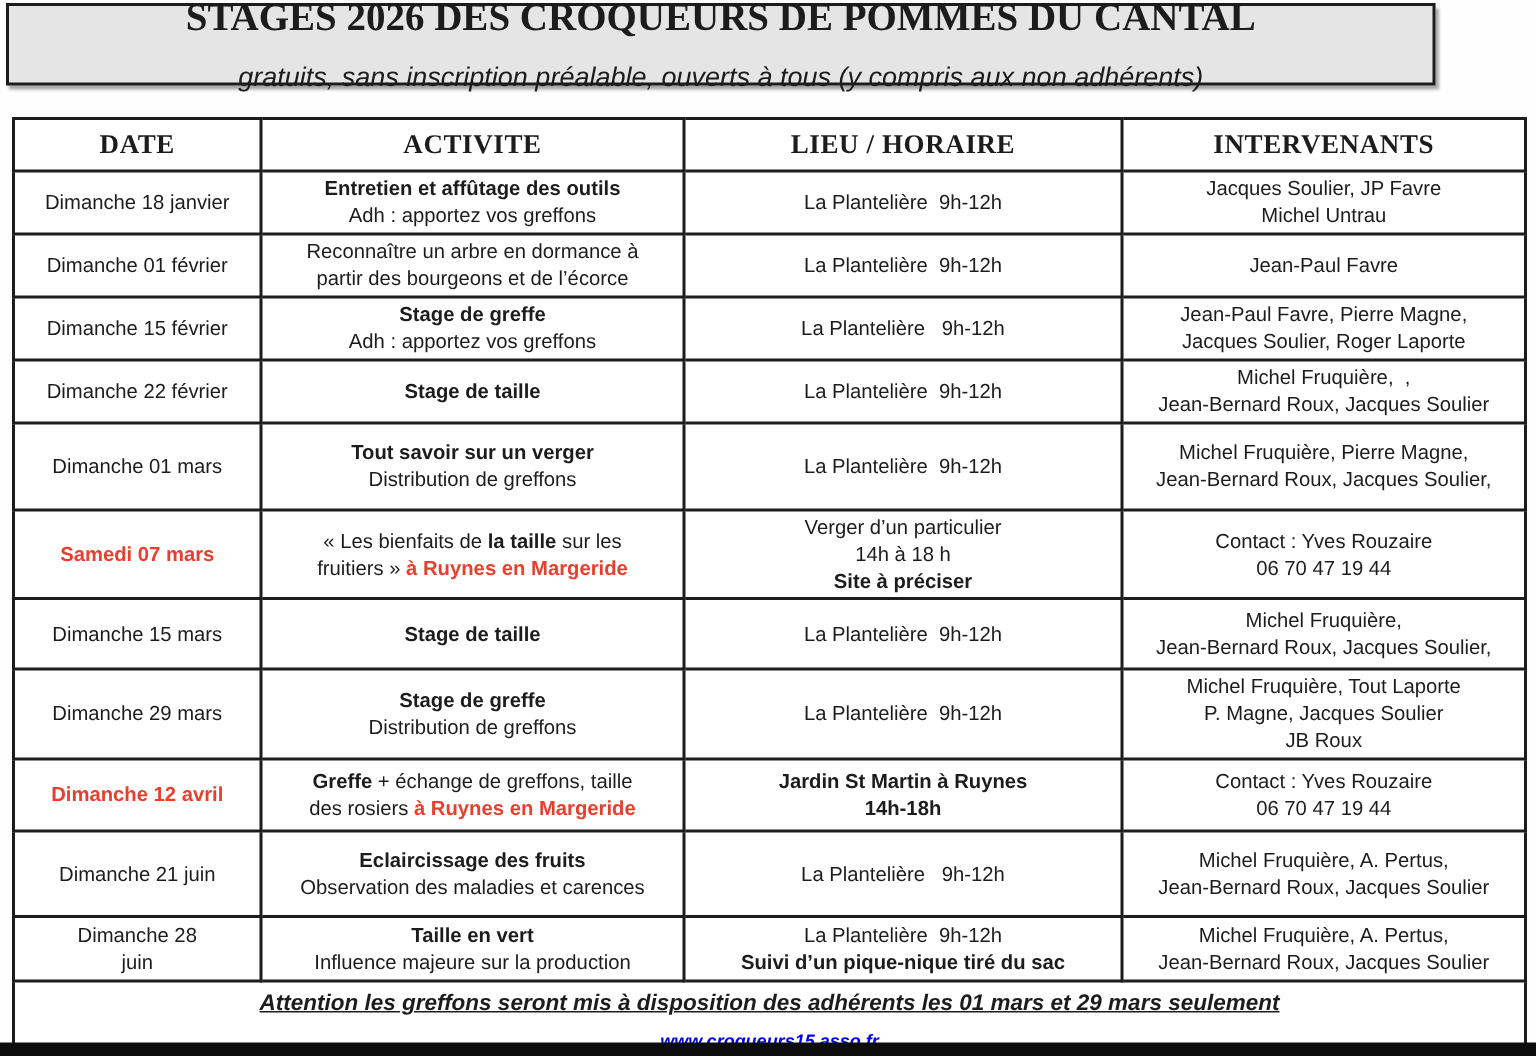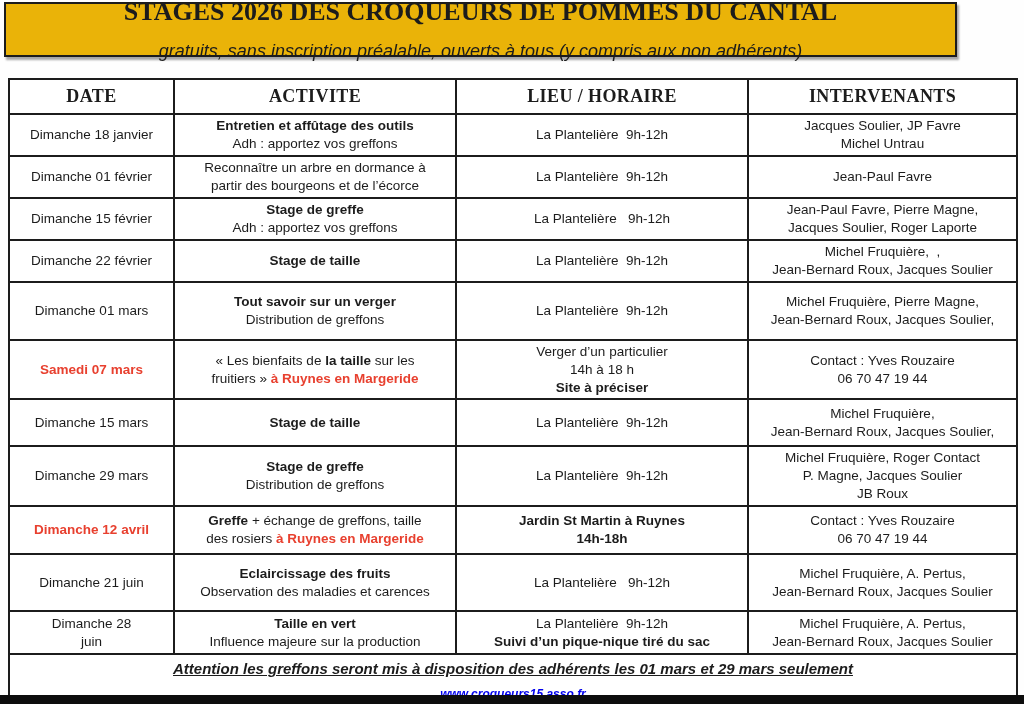--- a/index.html
+++ b/index.html
@@ -6,21 +6,21 @@
   html,body{margin:0;padding:0;}
   body{
     width:1024px;height:704px;background:#ffffff;
     font-family:"Liberation Sans", sans-serif;color:var(--ink);
   }
   .page{position:relative;width:1024px;height:704px;background:#fefefe;overflow:hidden;}
 
   
   .title-box{
     position:absolute;left:4px;top:2px;width:949px;height:51px;
-    border:2px solid var(--ink);background:#eab308;text-align:center;
+    border:2px solid var(--ink);background:#e5e5e5;text-align:center;
     display:flex;flex-direction:column;justify-content:center;
     box-shadow:2px 3px 2px rgba(0,0,0,0.35);
   }
   .title{
     font-family:"Liberation Serif", serif;font-weight:bold;font-size:26px;line-height:1.05;
   }
   .subtitle{
     font-style:italic;font-size:18px;line-height:1.15;margin-top:16px;
   }
 
@@ -214,21 +214,21 @@
             <div class="line"><span>Dimanche 29 mars</span></div>
           </td>
           <td>
             <div class="line"><span class="b">Stage de greffe</span></div>
             <div class="line"><span>Distribution de greffons</span></div>
           </td>
           <td>
             <div class="line"><span>La Plantelière  9h-12h</span></div>
           </td>
           <td>
-            <div class="line"><span>Michel Fruquière, Roger Contact</span></div>
+            <div class="line"><span>Michel Fruquière, Tout Laporte</span></div>
             <div class="line"><span>P. Magne, Jacques Soulier</span></div>
             <div class="line"><span>JB Roux</span></div>
           </td>
         </tr>
         <tr>
           <td>
             <div class="line"><span class="b red">Dimanche 12 avril</span></div>
           </td>
           <td>
             <div class="line"><span class="b">Greffe</span><span> + échange de greffons, taille</span></div>

